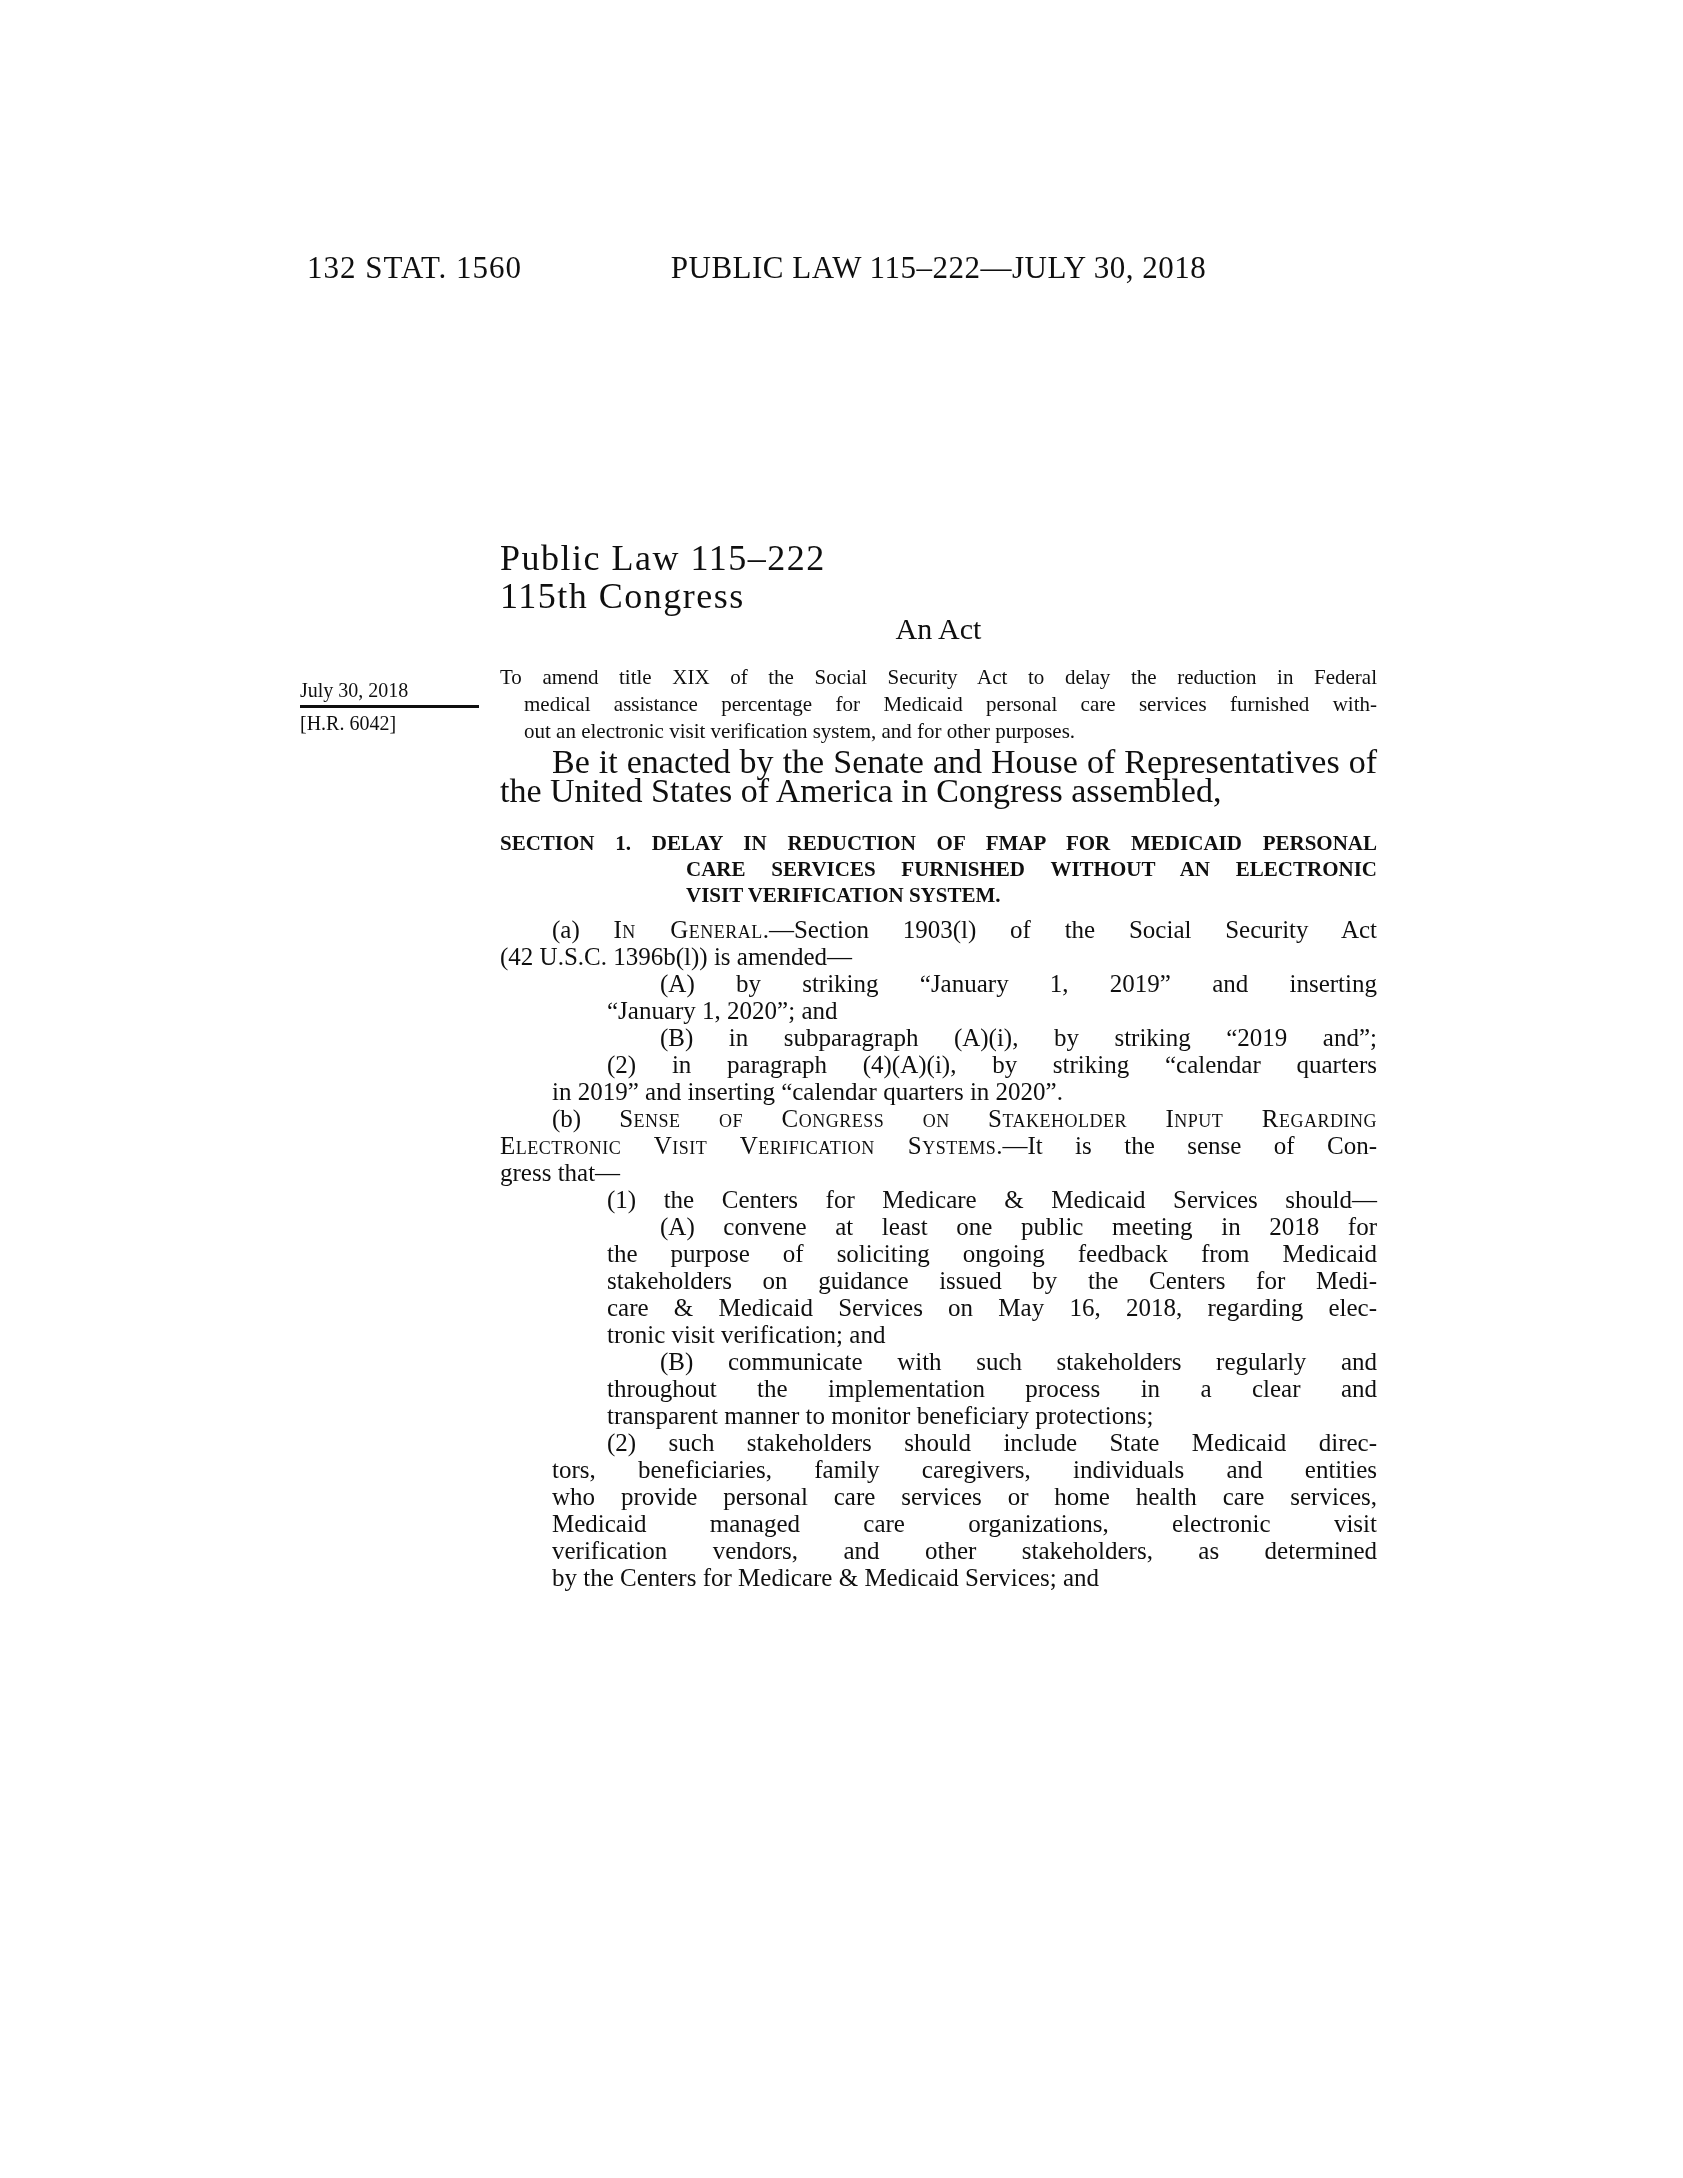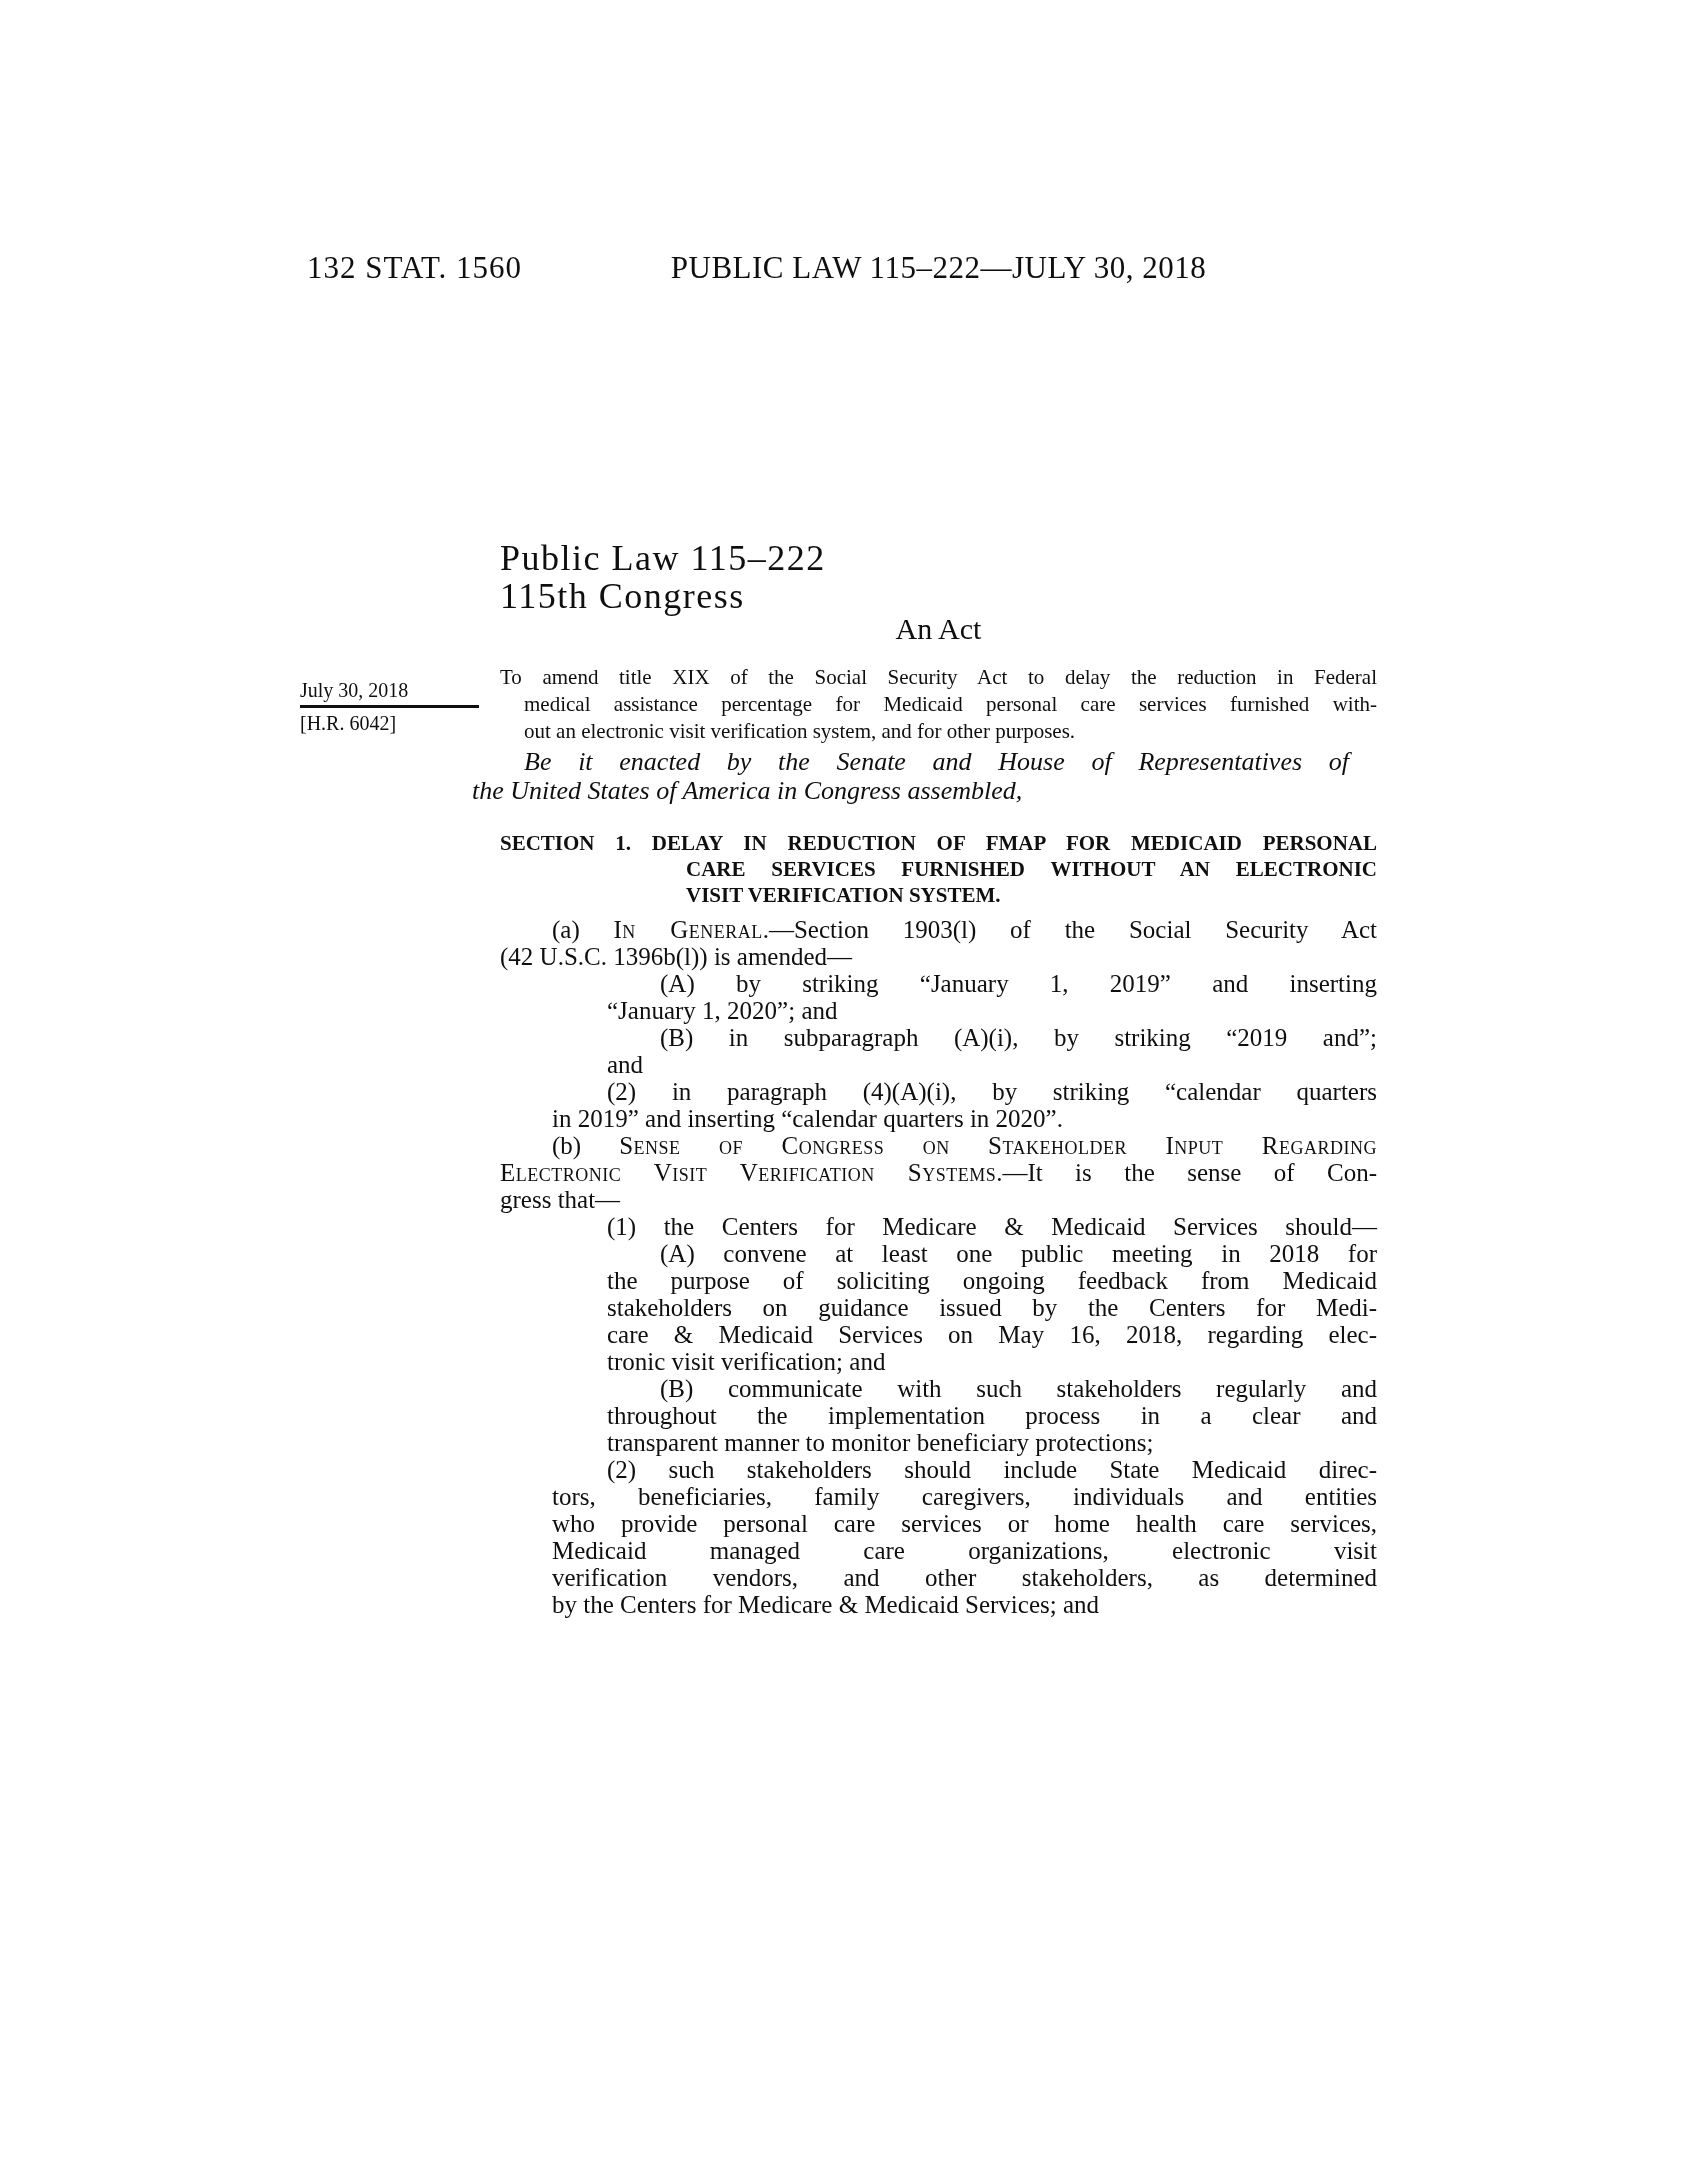--- a/index.html
+++ b/index.html
@@ -25,21 +25,21 @@
 
   
   .margin-notes{ left: 300px; top: 678px; width: 179px; font-size: 20px; line-height: 25px; text-align: left; }
   .margin-rule { border: none; border-top: 3px solid #0f0f0f; margin: 2px 0 3px 0; }
 
   
   .preamble    { left: 500px; top: 664px; width: 877px; font-size: 21px; line-height: 27px; }
   .pre-ind     { padding-left: 24px; }
 
   
-  .enacting    { left: 472px; top: 747px; width: 877px; font-size: 26px; font-style: italic; line-height: 29px; }
+  .enacting    { left: 500px; top: 747px; width: 877px; font-size: 34px; line-height: 29px; }
 
   
   .sec-heading { left: 500px; top: 830px; width: 877px; font-size: 21px; font-weight: bold; line-height: 26px; }
   .hind        { padding-left: 186px; }
 
   
   .body-text   { left: 500px; top: 916px; width: 877px; font-size: 25px; line-height: 27px; }
   .i1 { padding-left: 52px; }
   .i2 { padding-left: 107px; }
   .i3 { padding-left: 160px; }
@@ -91,21 +91,20 @@
     </div>
 
 
     <div>
       <div class="j i3">(A) by striking “January 1, 2019” and inserting</div>
       <div class="i2">“January 1, 2020”; and</div>
     </div>
 
     <div>
       <div class="j i3">(B) in subparagraph (A)(i), by striking “2019 and”;</div>
-      <div class="i2">and</div>
     </div>
 
     <div>
       <div class="j i2">(2) in paragraph (4)(A)(i), by striking “calendar quarters</div>
       <div class="i1">in 2019” and inserting “calendar quarters in 2020”.</div>
     </div>
 
     <div>
       <div class="j i1"><span>(b) </span><span class="sc">Sense of Congress on Stakeholder Input Regarding</span></div>
       <div class="j"><span class="sc">Electronic Visit Verification Systems</span><span>.—It is the sense of Con-</span></div>

